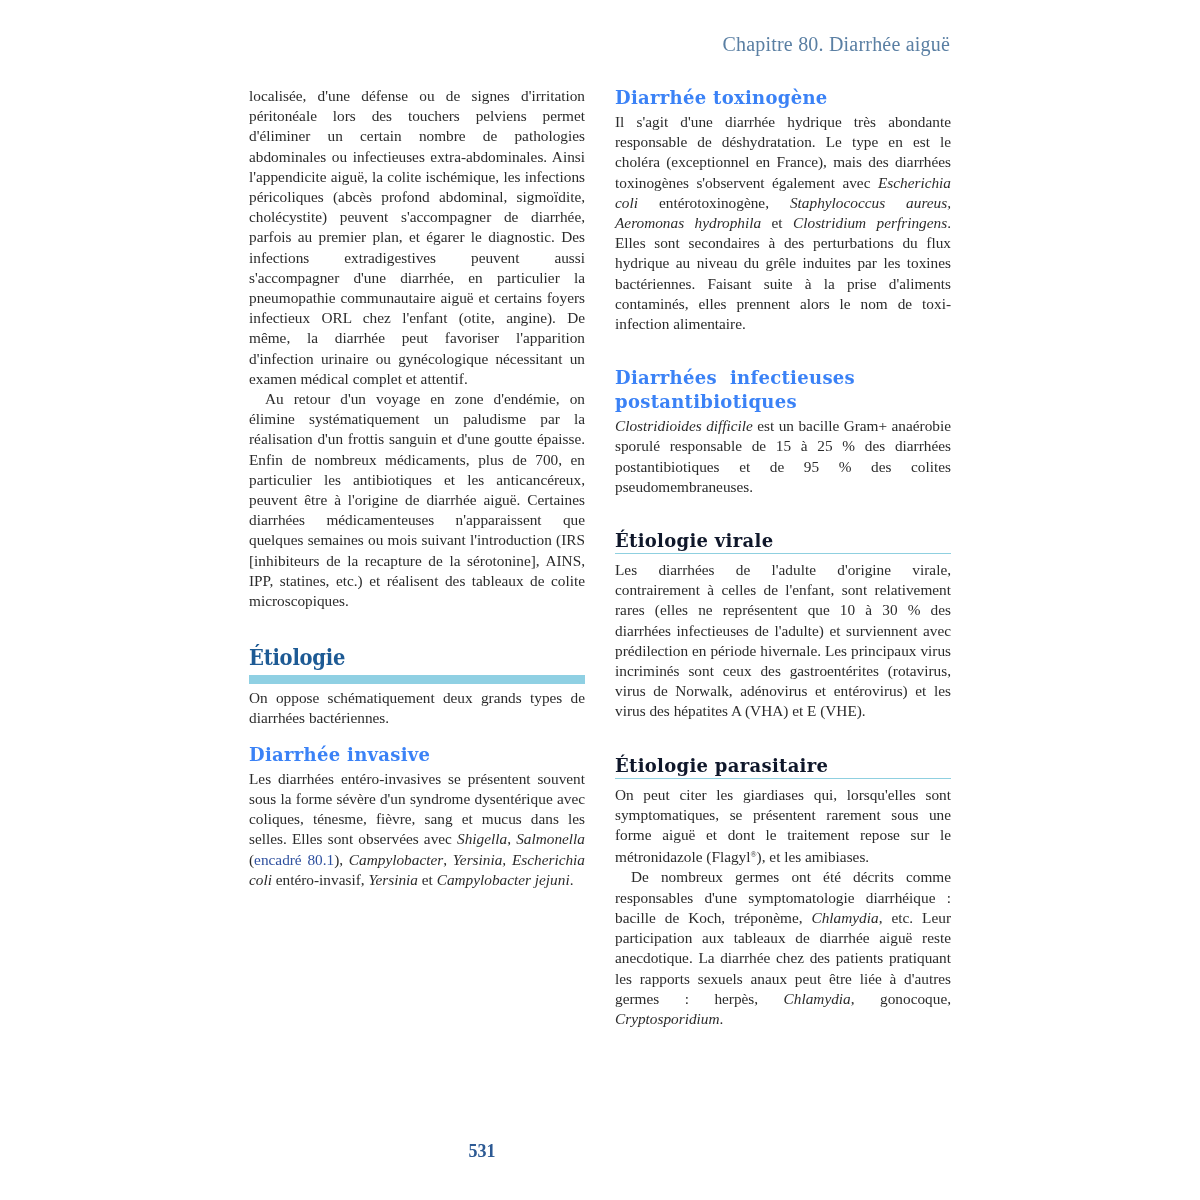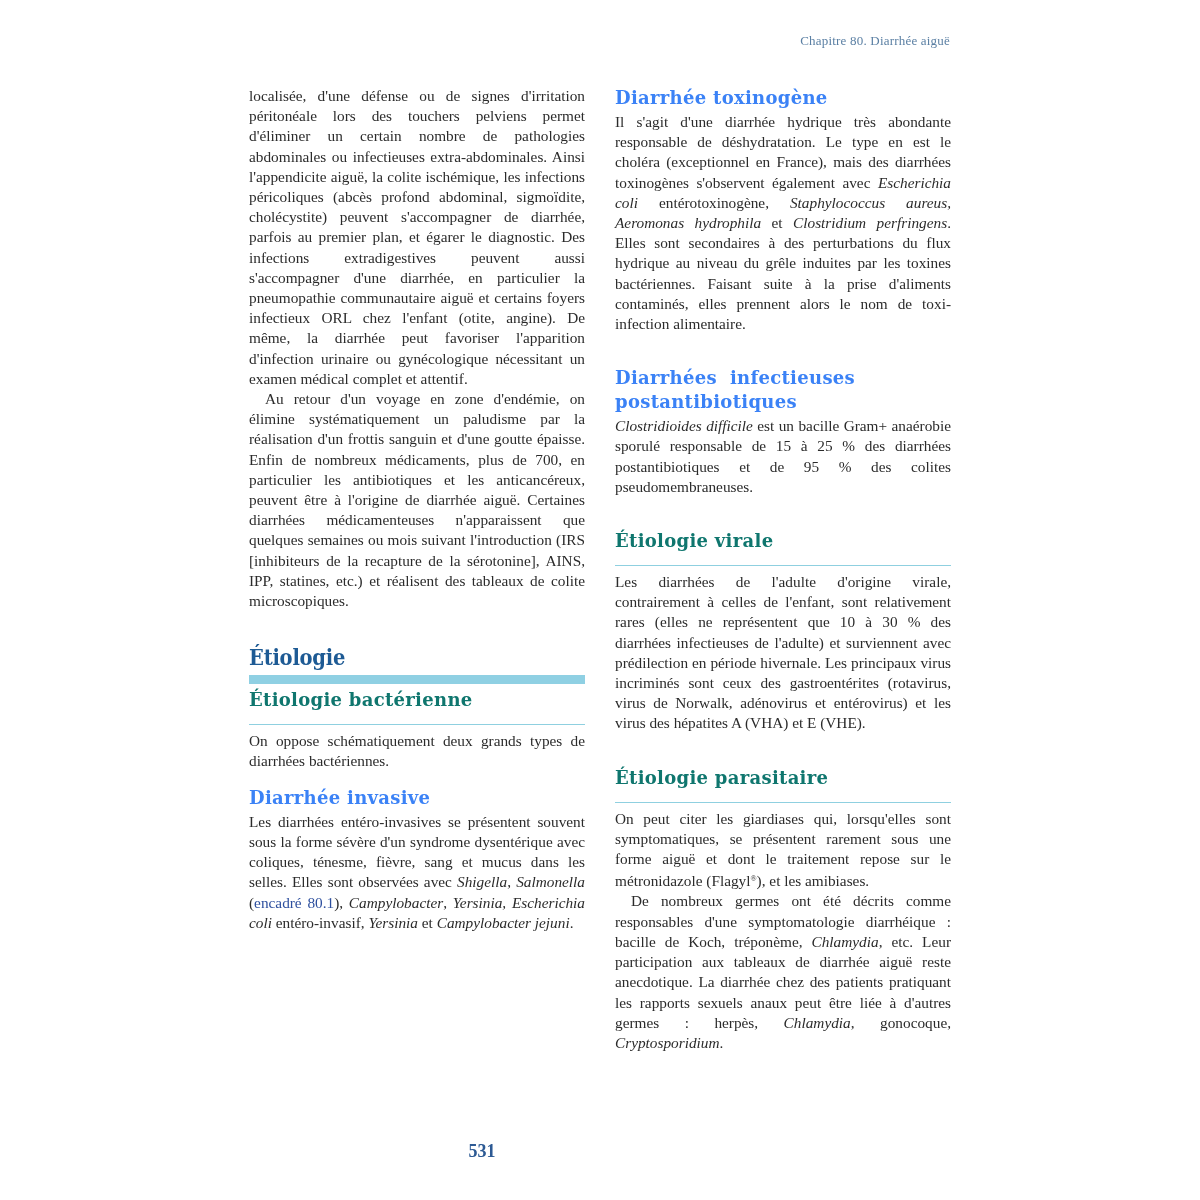--- a/index.html
+++ b/index.html
@@ -1,48 +1,47 @@
 <!DOCTYPE html>
 <html><head>
 <meta charset="utf-8">
 <style>
   html, body { margin: 0; padding: 0; background: #ffffff; }
   body { width: 1200px; height: 1200px; position: relative; overflow: hidden;
          font-family: "Liberation Serif", "DejaVu Serif", serif; color: #2b2b2b; }
-  .running-head { position: absolute; top: 33px; right: 250px; font-size: 13px; color: #5a7fa3; letter-spacing: 0.2px; }
+  .running-head { position: absolute; top: 33px; right: 250px; font-size: 20px; color: #5a7fa3; letter-spacing: 0.2px; }
   .col { position: absolute; top: 86px; width: 336px; font-size: 15.3px; line-height: 20.2px; text-align: justify; }
   .col.left { left: 249px; }
   .col.right { left: 615px; }
   p { margin: 0; hyphens: manual; }
   p.indent { text-indent: 16px; }
   em { font-style: italic; }
   .link { color: #2d4f9e; }
   h2.h-teal { font-family: "DejaVu Serif", serif; font-weight: bold; color: #3b82f6; font-size: 18px; line-height: 24px; margin: 0 0 2px 0; letter-spacing: 0.3px; }
-  h2.h-blue { font-family: "DejaVu Serif", serif; font-weight: bold; color: #0f766e; font-size: 18px; line-height: 24px; margin: 0 0 6px 0; padding-bottom: 12px; border-bottom: 1.5px solid #8fd0e0; letter-spacing: 0.3px; }
+  h2.h-blue { font-family: "DejaVu Serif", serif; font-weight: bold; color: #0f172a; font-size: 18px; line-height: 24px; margin: 0 0 6px 0; padding-bottom: 0; border-bottom: 1.5px solid #8fd0e0; letter-spacing: 0.3px; }
   h1.h-main { font-family: "DejaVu Serif", serif; font-weight: bold; color: #1d5a94; font-size: 23px; line-height: 28px; margin: 0; letter-spacing: -0.3px; transform: scaleX(0.85); transform-origin: left; }
   .main-bar { height: 9px; background: #8fd0e3; margin: 4px 0 4px 0; }
   .gap-s { height: 14px; }
   .gap-l { height: 32px; }
   .page-number { position: absolute; top: 1141px; left: 0; width: 964px; text-align: center; font-size: 18px; font-weight: bold; color: #2d5a94; }
   sup { font-size: 8px; vertical-align: 5px; }
 </style>
 </head>
 <body>
 
 <div class="running-head">Chapitre 80. Diarrhée aiguë</div>
 
 <div class="col left">
   <p>localisée, d'une défense ou de signes d'irritation péritonéale lors des touchers pelviens permet d'éliminer un certain nombre de pathologies abdominales ou infectieuses extra-abdominales. Ainsi l'appendicite aiguë, la colite ischémique, les infections péricoliques (abcès profond abdominal, sigmoïdite, cholécystite) peuvent s'accompagner de diarrhée, parfois au premier plan, et égarer le diagnostic. Des infections extradigestives peuvent aussi s'accompagner d'une diarrhée, en particulier la pneumopathie communautaire aiguë et certains foyers infectieux ORL chez l'enfant (otite, angine). De même, la diarrhée peut favoriser l'apparition d'infection urinaire ou gynécologique nécessitant un examen médical complet et attentif.</p>
   <p class="indent">Au retour d'un voyage en zone d'endémie, on élimine systématiquement un paludisme par la réalisation d'un frottis sanguin et d'une goutte épaisse. Enfin de nombreux médicaments, plus de 700, en particulier les antibiotiques et les anticancéreux, peuvent être à l'origine de diarrhée aiguë. Certaines diarrhées médicamenteuses n'apparaissent que quelques semaines ou mois suivant l'introduction (IRS [inhibiteurs de la recapture de la sérotonine], AINS, IPP, statines, etc.) et réalisent des tableaux de colite microscopiques.</p>
 
   <div class="gap-l"></div>
   <h1 class="h-main">Étiologie</h1>
   <div class="main-bar"></div>
 
-  <h2 class="h-blue">Étiologie bactérienne</h2>
   <p>On oppose schématiquement deux grands types de diarrhées bactériennes.</p>
 
   <div class="gap-s"></div>
   <h2 class="h-teal">Diarrhée invasive</h2>
   <p><span>Les diarrhées entéro-invasives se présentent souvent sous la forme sévère d'un syndrome dysentérique avec coliques, ténesme, fièvre, sang et mucus dans les selles. Elles sont observées avec </span><em>Shigella</em><span>, </span><em>Salmonella</em><span> (</span><span class="link">encadré 80.1</span><span>), </span><em>Campylobacter</em><span>, </span><em>Yersinia, Escherichia coli</em><span> entéro-invasif, </span><em>Yersinia</em><span> et </span><em>Campylobacter jejuni</em><span>.</span></p>
 </div>
 
 <div class="col right">
   <h2 class="h-teal">Diarrhée toxinogène</h2>
   <p><span>Il s'agit d'une diarrhée hydrique très abondante responsable de déshydratation. Le type en est le choléra (exceptionnel en France), mais des diarrhées toxinogènes s'observent également avec </span><em>Escherichia coli</em><span> entérotoxinogène, </span><em>Staphylococcus aureus, Aeromonas hydrophila</em><span> et </span><em>Clostridium perfringens</em><span>. Elles sont secondaires à des perturbations du flux hydrique au niveau du grêle induites par les toxines bactériennes. Faisant suite à la prise d'aliments contaminés, elles prennent alors le nom de toxi-infection alimentaire.</span></p>

